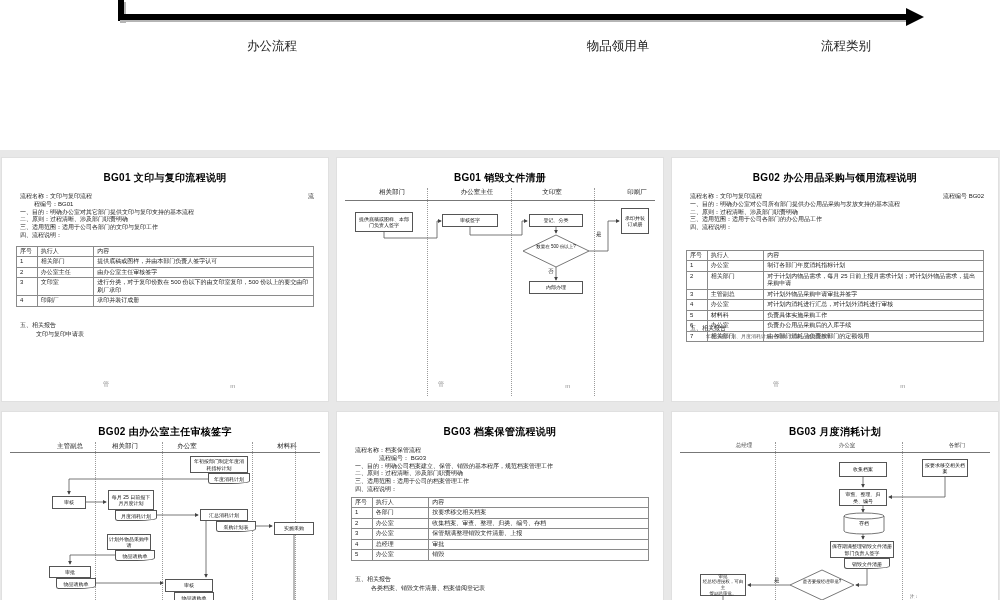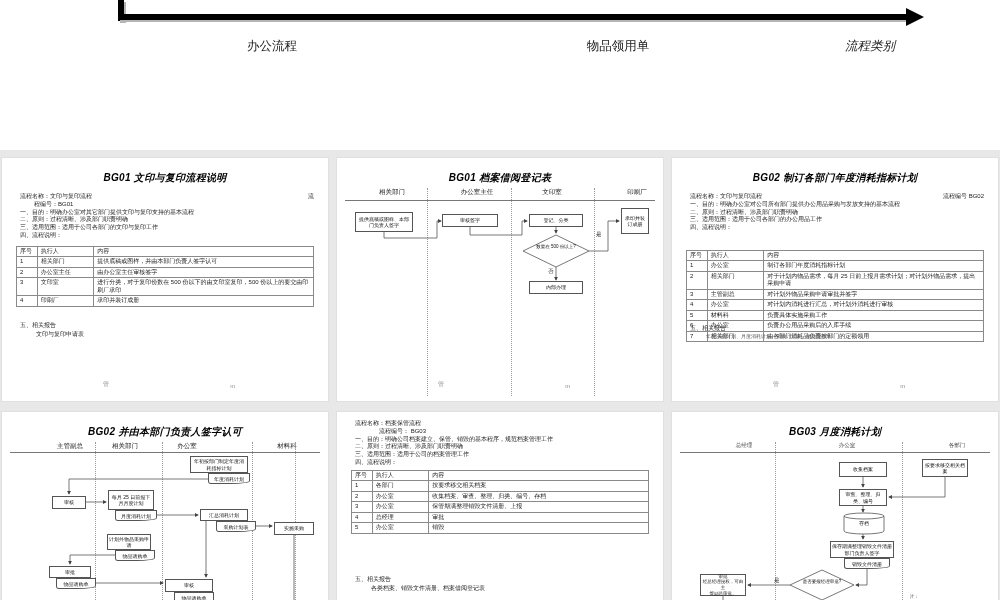--- a/index.html
+++ b/index.html
@@ -16,21 +16,21 @@
 
   
   .board { position:absolute; left:0; top:150px; width:1000px; height:450px; background:#e8e8e8; overflow:hidden; }
   .page { position:absolute; background:#fff; border:1px solid #e0e0e0; overflow:hidden; }
   .r1 { top:7px; height:245px; }
   .r2 { top:261px; height:200px; }
   .c1 { left:1px;  width:328px; }
   .c2 { left:336px; width:328px; }
   .c3 { left:671px; width:328px; }
 
-  .ptitle { margin-top:13px; text-align:center; font-weight:bold; font-size:10px; color:#000; letter-spacing:.3px;font-style:italic; }
+  .ptitle { margin-top:13px; text-align:center; font-weight:bold; font-size:10px; color:#000; letter-spacing:.3px; }
 
   
   .meta { margin:8px 14px 0 18px; font-size:6px; line-height:1.3; color:#222; }
   .meta .row { display:flex; justify-content:space-between; }
   .meta .ind1 { padding-left:14px; }
   .meta .ind2 { padding-left:24px; }
   .tbl { margin:6px 14px 0 14px; border-collapse:collapse; width:calc(100% - 28px); font-size:6px; line-height:1.25; color:#222; table-layout:fixed; }
   .tbl td, .tbl th { border:1px solid #8a8a8a; padding:1px 3px; text-align:left; font-weight:normal; vertical-align:top; }
   .report { position:absolute; left:18px; font-size:6px; line-height:1.5; color:#222; }
   .report .line2 { padding-left:16px; }
@@ -53,21 +53,21 @@
 </style>
 </head>
 <body>
 
 <div class="banner">
   <div class="arrow-vert"></div>
   <div class="arrow-horiz"></div>
   <div class="arrow-head"></div>
   <div class="banner-label" style="left:227px;width:90px;">办公流程</div>
   <div class="banner-label" style="left:568px;width:100px;">物品领用单</div>
-  <div class="banner-label" style="left:825px;width:90px;font-style:italic;">流程类别</div>
+  <div class="banner-label" style="left:801px;width:90px;">流程类别</div>
 </div>
 
 <div class="board">
 
   <div class="page r1 c1">
     <div class="ptitle">BG01 文印与复印流程说明</div>
     <div class="meta">
       <div class="row">
         <span>流程名称：文印与复印流程</span>
         <span>流</span>
@@ -114,21 +114,21 @@
     </table>
     <div class="report" style="top:163px;">
       <div>五、相关报告</div>
       <div class="line2">文印与复印申请表</div>
     </div>
     <span class="footmark fm-l">管</span>
     <span class="footmark fm-r">m</span>
   </div>
 
   <div class="page r1 c2">
-    <div class="ptitle">BG01 档案借阅登记表</div>
+    <div class="ptitle">BG01 销毁文件清册</div>
     <div class="lane-h" style="left:15px;">相关部门</div>
     <div class="lane-h" style="left:100px;">办公室主任</div>
     <div class="lane-h" style="left:175px;">文印室</div>
     <div class="lane-h" style="left:260px;">印刷厂</div>
     <div class="hrule" style="top:42px;"></div>
     <div class="sep" style="left:90px;top:30px;height:208px;"></div>
     <div class="sep" style="left:174px;top:30px;height:208px;"></div>
     <div class="sep" style="left:257px;top:30px;height:208px;"></div>
 
     <svg class="wires" width="328" height="245">
@@ -152,21 +152,21 @@
     <div class="dmtext" style="left:197px;top:86px;width:44px;">数量在 500 份以上?</div>
     <div class="fbox" style="left:192px;top:123px;width:54px;height:13px;">内部办理</div>
     <div class="fbox" style="left:284px;top:50px;width:28px;height:26px;">承印并装订成册</div>
     <div class="flabel" style="left:259px;top:73px;">是</div>
     <div class="flabel" style="left:211px;top:110px;">否</div>
     <span class="footmark fm-l">管</span>
     <span class="footmark fm-r">m</span>
   </div>
 
   <div class="page r1 c3">
-    <div class="ptitle">BG02 制订各部门年度消耗指标计划</div>
+    <div class="ptitle">BG02 办公用品采购与领用流程说明</div>
     <div class="meta">
       <div class="row">
         <span>流程名称：文印与复印流程</span>
         <span>流程编号 BG02</span>
       </div>
       <div>一、目的：明确办公室对公司所有部门提供办公用品采购与发放支持的基本流程</div>
       <div>二、原则：过程清晰、涉及部门职责明确</div>
       <div>三、适用范围：适用于公司各部门的办公用品工作</div>
       <div>四、流程说明：</div>
     </div>
@@ -221,21 +221,21 @@
     </table>
     <div class="report" style="top:166px; background:transparent;">
       <div>五、相关报告</div>
       <div class="line2" style="font-size:5px;color:#555;">年度消耗计划、月度消耗计划、采购计划表、物品领用单</div>
     </div>
     <span class="footmark fm-l">管</span>
     <span class="footmark fm-r">m</span>
   </div>
 
   <div class="page r2 c1">
-    <div class="ptitle">BG02 并由本部门负责人签字认可</div>
+    <div class="ptitle">BG02 由办公室主任审核签字</div>
     <div class="lane-h" style="left:28px;">主管副总</div>
     <div class="lane-h" style="left:83px;">相关部门</div>
     <div class="lane-h" style="left:145px;">办公室</div>
     <div class="lane-h" style="left:245px;">材料科</div>
     <div class="hrule" style="top:40px;"></div>
     <div class="sep" style="left:93px;top:30px;height:170px;"></div>
     <div class="sep" style="left:160px;top:30px;height:170px;"></div>
     <div class="sep" style="left:250px;top:30px;height:170px;"></div>
     <div class="sep" style="left:293px;top:30px;height:170px;"></div>
 
@@ -266,20 +266,21 @@
     <div class="fbox" style="left:272px;top:110px;width:40px;height:13px;">实施采购</div>
     <div class="fbox" style="left:105px;top:122px;width:44px;height:16px;">计划外物品采购申请</div>
     <div class="doc" style="left:113px;top:138px;width:40px;height:11px;">物品请购单</div>
     <div class="fbox" style="left:47px;top:154px;width:42px;height:12px;">审批</div>
     <div class="doc" style="left:54px;top:166px;width:40px;height:11px;">物品请购单</div>
     <div class="fbox" style="left:163px;top:167px;width:48px;height:13px;">审核</div>
     <div class="doc" style="left:172px;top:180px;width:40px;height:11px;">物品请购单</div>
   </div>
 
   <div class="page r2 c2">
+    <div class="ptitle">BG03 档案保管流程说明</div>
     <div class="meta">
       <div>流程名称：档案保管流程</div>
       <div class="ind2">流程编号： BG03</div>
       <div>一、目的：明确公司档案建立、保管、销毁的基本程序，规范档案管理工作</div>
       <div>二、原则：过程清晰、涉及部门职责明确</div>
       <div>三、适用范围：适用于公司的档案管理工作</div>
       <div>四、流程说明：</div>
     </div>
     <table class="tbl" style="margin-top:3px;">
       <colgroup>

